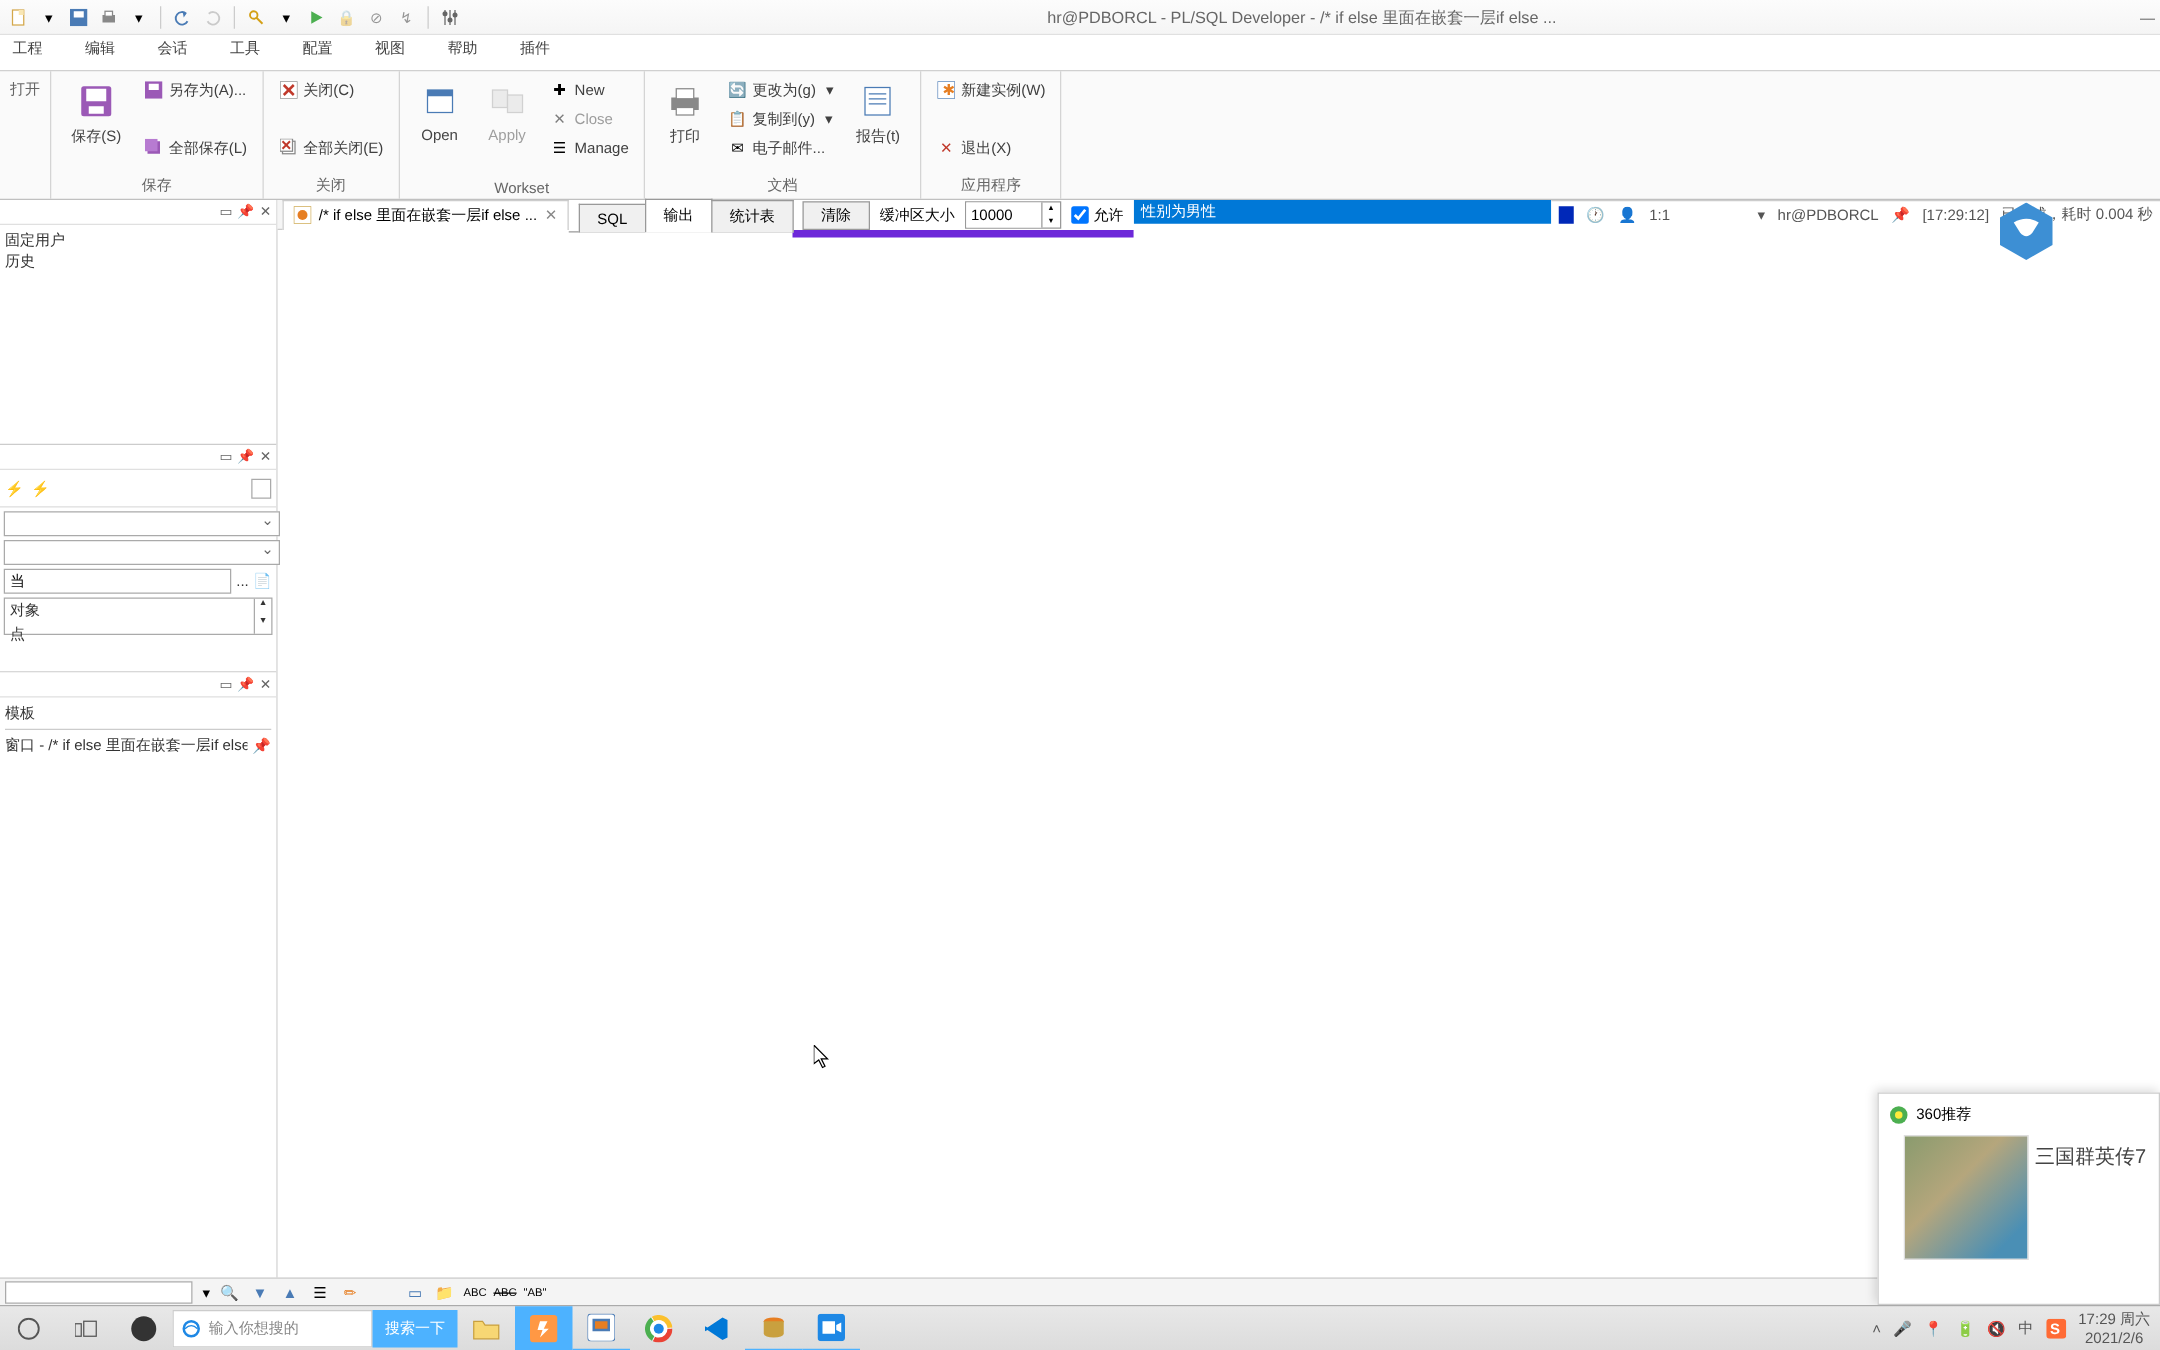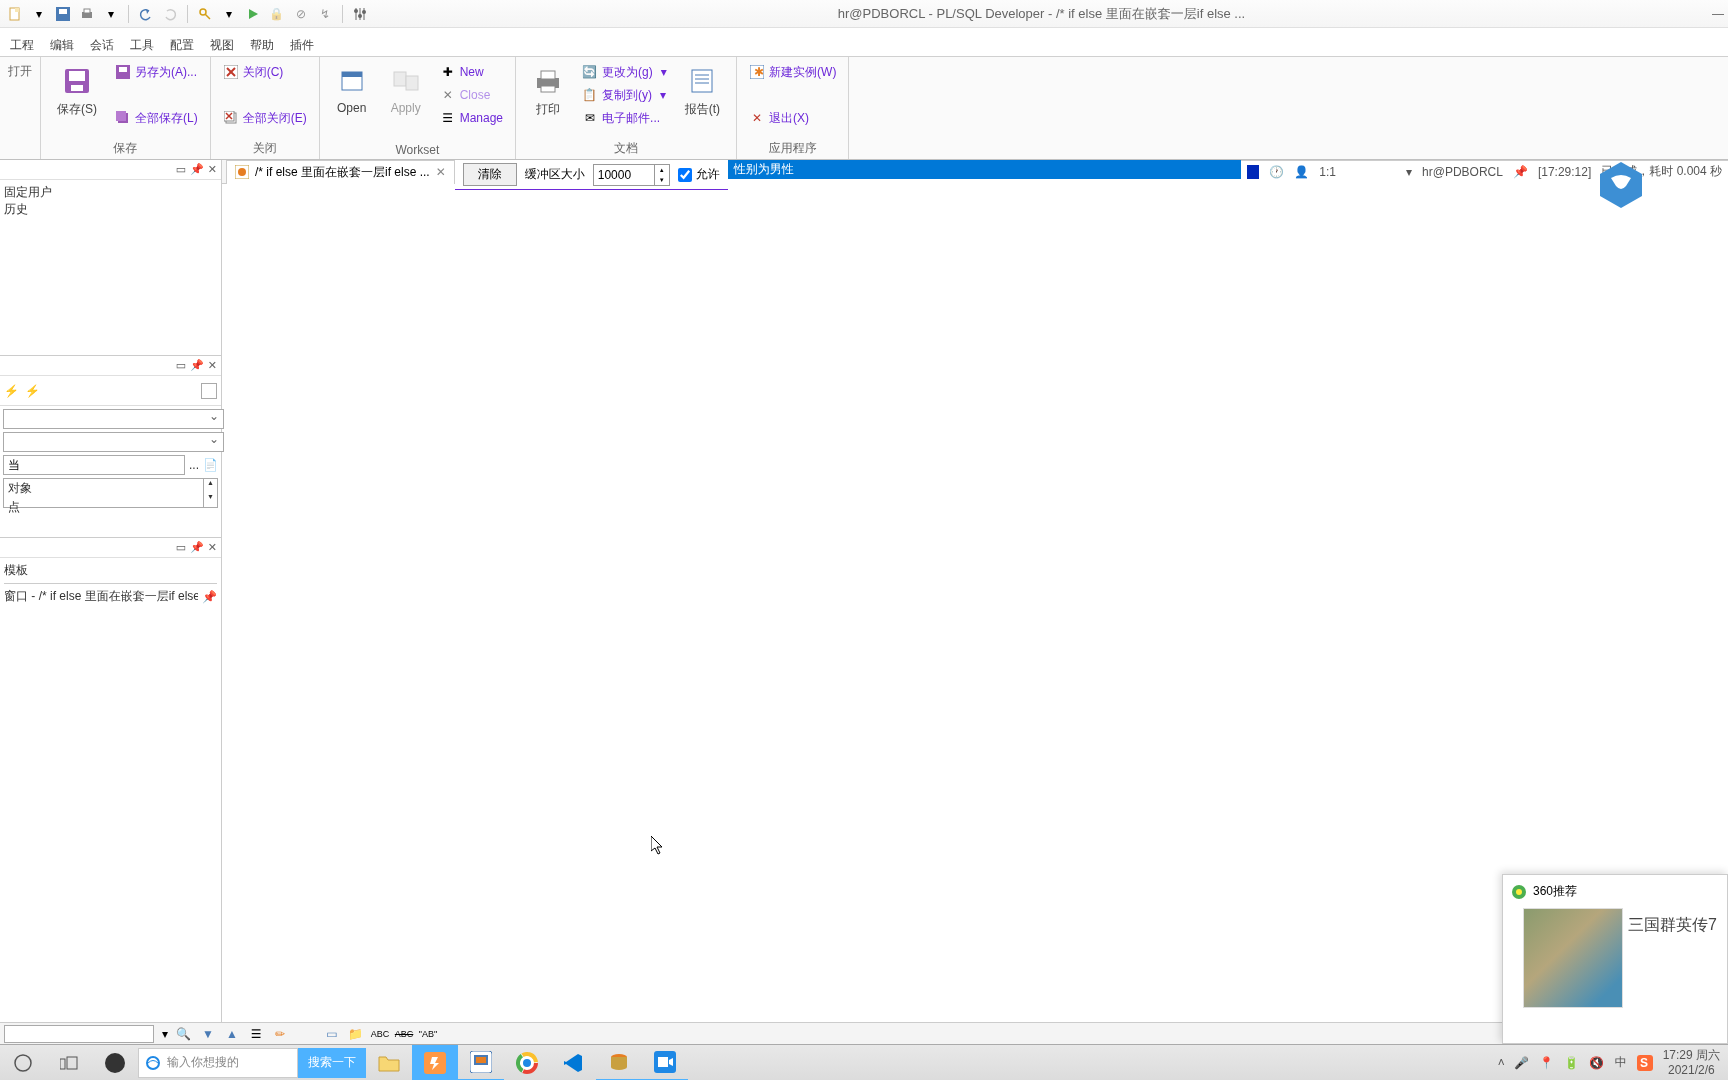--- a/index.html
+++ b/index.html
@@ -3,46 +3,46 @@
 <meta charset="utf-8">
 <style>
 *{box-sizing:border-box;margin:0;padding:0;font-family:"Microsoft YaHei",Tahoma,sans-serif;font-size:12px;user-select:none}
 body{width:1728px;height:1080px;background:#fff;overflow:hidden;position:relative}
 .titlebar{height:28px;background:linear-gradient(#fcfcfc,#f5f5f5);border-bottom:1px solid #e0e0e0;display:flex;align-items:center;padding:0 4px;gap:4px}
 .titlebar .qa{display:flex;gap:2px;align-items:center}
 .qa-btn{width:22px;height:22px;display:flex;align-items:center;justify-content:center;border-radius:2px;cursor:pointer}
 .qa-sep{width:1px;height:18px;background:#ccc;margin:0 4px}
 .titlebar-title{flex:1;text-align:center;color:#666;font-size:13px}
 .win-btns{display:flex;gap:20px;color:#666}
-.menubar{height:28px;display:flex;align-items:flex-end;gap:8px;padding:0 6px;color:#444;font-size:14px}
+.menubar{height:28px;display:flex;align-items:flex-start;gap:26px;padding:0 6px;color:#444;font-size:14px}
 .menubar div{cursor:pointer;padding:2px 4px}
 .ribbon{height:104px;border-top:1px solid #d0d0d0;border-bottom:1px solid #c0c0c0;display:flex;background:#fafafa}
 .ribbon-grp{border-right:1px solid #d4d4d4;display:flex;flex-direction:column;justify-content:space-between;padding:4px 8px 2px}
 .ribbon-grp .top{display:flex;gap:6px;flex:1;align-items:flex-start}
 .ribbon-grp .lbl{text-align:center;color:#666;font-size:12px;padding-top:2px}
 .rbtn-lg{display:flex;flex-direction:column;align-items:center;justify-content:center;gap:4px;padding:4px 8px;cursor:pointer;border-radius:3px;min-width:48px}
 .rbtn-lg .ic{width:32px;height:32px;display:flex;align-items:center;justify-content:center}
 .rbtn-lg span{font-size:12px;color:#444}
 .rbtn-sm{display:flex;align-items:center;gap:4px;padding:2px 4px;cursor:pointer;border-radius:2px;height:22px}
 .rbtn-sm .ic{width:16px;height:16px;display:flex;align-items:center;justify-content:center}
-.rbtn-sm span{color:#6d28d9}
+.rbtn-sm span{color:#404040}
 .vstack{display:flex;flex-direction:column;gap:1px}
 .main{position:absolute;top:160px;left:0;right:0;bottom:36px;display:flex}
 .left-col{width:222px;display:flex;flex-direction:column;border-right:1px solid #ccc}
 .panel{border-bottom:1px solid #ccc;background:#fff}
 .panel-hdr{height:20px;display:flex;justify-content:flex-end;align-items:center;gap:4px;padding:0 4px;border-bottom:1px solid #e0e0e0}
 .panel-hdr span{cursor:pointer;color:#666;font-size:11px}
 .panel-body{padding:4px;color:#333}
 .right-col{flex:1;display:flex;flex-direction:row;position:relative}
 .doc-tabs{height:24px;display:flex;align-items:center;border-bottom:1px solid #ccc;background:#f5f5f5;padding-left:4px}
 .doc-tab{display:flex;align-items:center;gap:6px;padding:3px 8px;background:#fff;border:1px solid #ccc;border-bottom:none;cursor:pointer}
 .sub-tabs{height:26px;display:flex;align-items:flex-end;padding-left:8px;border-bottom:1px solid #999}
 .sub-tab{padding:4px 14px;border:1px solid #999;border-bottom:none;cursor:pointer;margin-right:-1px;background:#f0f0f0;position:relative;top:1px}
 .sub-tab.active{background:#fff;border-bottom:1px solid #fff}
-.out-toolbar{height:30px;display:flex;align-items:center;gap:8px;padding:4px 8px;border-bottom:1px solid #6d28d9}
+.out-toolbar{height:30px;display:flex;align-items:center;gap:8px;padding:4px 8px;border-bottom:6px solid #6d28d9}
 .btn{padding:2px 14px;border:1px solid #999;background:#f0f0f0;cursor:pointer}
 .spinner{display:flex;border:1px solid #999;height:22px}
 .spinner input{border:none;width:60px;padding:0 4px;outline:none}
 .spinner .spbtns{display:flex;flex-direction:column;border-left:1px solid #999}
 .spinner .spbtns div{height:10px;width:14px;display:flex;align-items:center;justify-content:center;font-size:6px;cursor:pointer}
 .chk{display:flex;align-items:center;gap:4px}
 .chk input{width:14px;height:14px}
 .output-area{flex:1;background:#fff;overflow:auto;position:relative}
 .output-line{background:#0078d7;color:#fff;padding:1px 6px;font-size:12px}
 .statusbar{height:22px;border-top:1px solid #ccc;display:flex;align-items:center;gap:10px;padding:0 6px;color:#555;font-size:12px}
@@ -382,20 +382,25 @@
     <div class="doc-tabs">
       <div class="doc-tab">
         <svg width="14" height="14">
             <rect width="14" height="14" fill="#fff" stroke="#c9a03f"></rect>
             <circle cx="7" cy="7" r="4" fill="#e67e22"></circle>
           </svg>
         <span>/* if else 里面在嵌套一层if else  ...</span>
         <span style="color:#888">✕</span>
       </div>
     </div>
+    <div class="sub-tabs">
+      <div class="sub-tab">SQL</div>
+      <div class="sub-tab active">输出</div>
+      <div class="sub-tab">统计表</div>
+    </div>
     <div class="out-toolbar">
       <button class="btn">清除</button>
       <span>缓冲区大小</span>
       <div class="spinner">
         <input type="text" value="10000" style="">
         <div class="spbtns">
             <div>▲</div>
             <div>▼</div>
           </div>
       </div>

